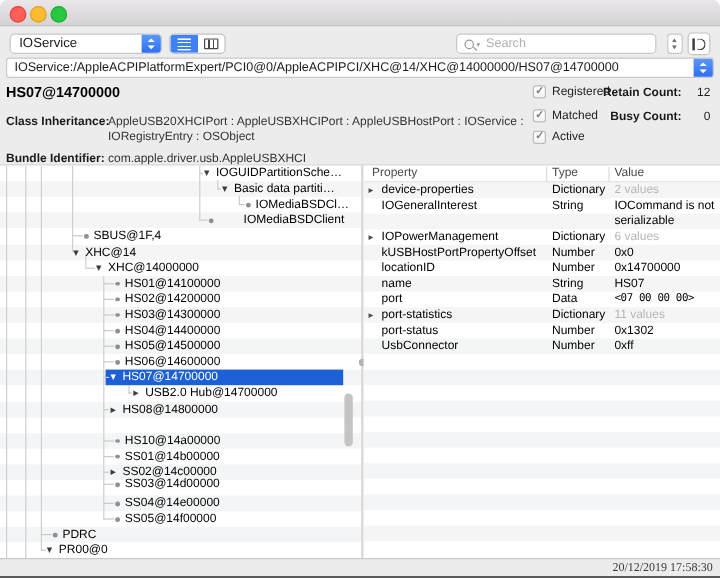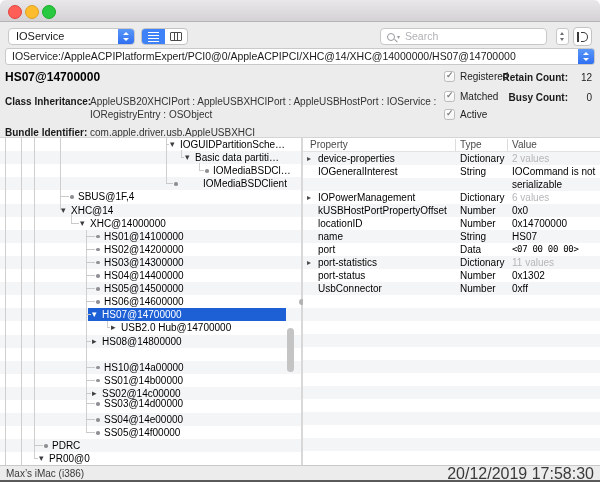--- a/index.html
+++ b/index.html
@@ -86,21 +86,21 @@
   .prow{position:absolute;left:0;width:297px;}
   .prow .ptri{position:absolute;left:4px;top:0;font-size:8px;line-height:13px;color:#48484c;}
   .prow .pname{position:absolute;left:15px;top:0;font-size:10px;line-height:13px;color:#000;white-space:nowrap;}
   .prow .ptype{position:absolute;left:157px;top:0;font-size:10px;line-height:13px;color:#000;}
   .prow .pval{position:absolute;left:209px;top:0;width:86px;font-size:10px;line-height:13px;color:#000;}
   .prow .pval.muted{color:#b6b6ba;}
   .prow .pval.mono{font-family:"DejaVu Sans Mono",monospace;font-size:9px;letter-spacing:-0.3px;}
   
   .statusbar{position:absolute;left:0;right:0;top:465px;height:15px;background:#ececec;border-top:1px solid #c9c9c9;}
   .status-l{position:absolute;left:6px;top:0;line-height:15px;font-size:10px;color:#3a3a3a;}
-  .status-r{position:absolute;right:6px;top:0;line-height:15px;font-size:16px;color:#3a3a3a;}
+  .status-r{position:absolute;right:6px;top:0;line-height:15px;font-size:10px;color:#3a3a3a;font-family:Liberation Serif, serif;}
   .bottom-edge{position:absolute;left:0;right:0;top:480px;height:2px;background:#5a5a5a;}
 </style>
 </head>
 <body>
 
 <div class="window">
 
   <div class="titlebar">
     <div class="tl red"></div>
     <div class="tl yellow"></div>
@@ -403,17 +403,16 @@
         <div class="pval">0x1302</div>
       </div>
       <div class="prow" style="top: 144px; height: 13px;">
         <div class="pname">UsbConnector</div>
         <div class="ptype">Number</div>
         <div class="pval">0xff</div>
       </div>
     </div>
 
   <div class="statusbar">
-    <span class="status-l">Max’s iMac (i386)</span>
     <span class="status-r">20/12/2019 17:58:30</span>
   </div>
   <div class="bottom-edge"></div>
 </div>
 
 </body></html>

